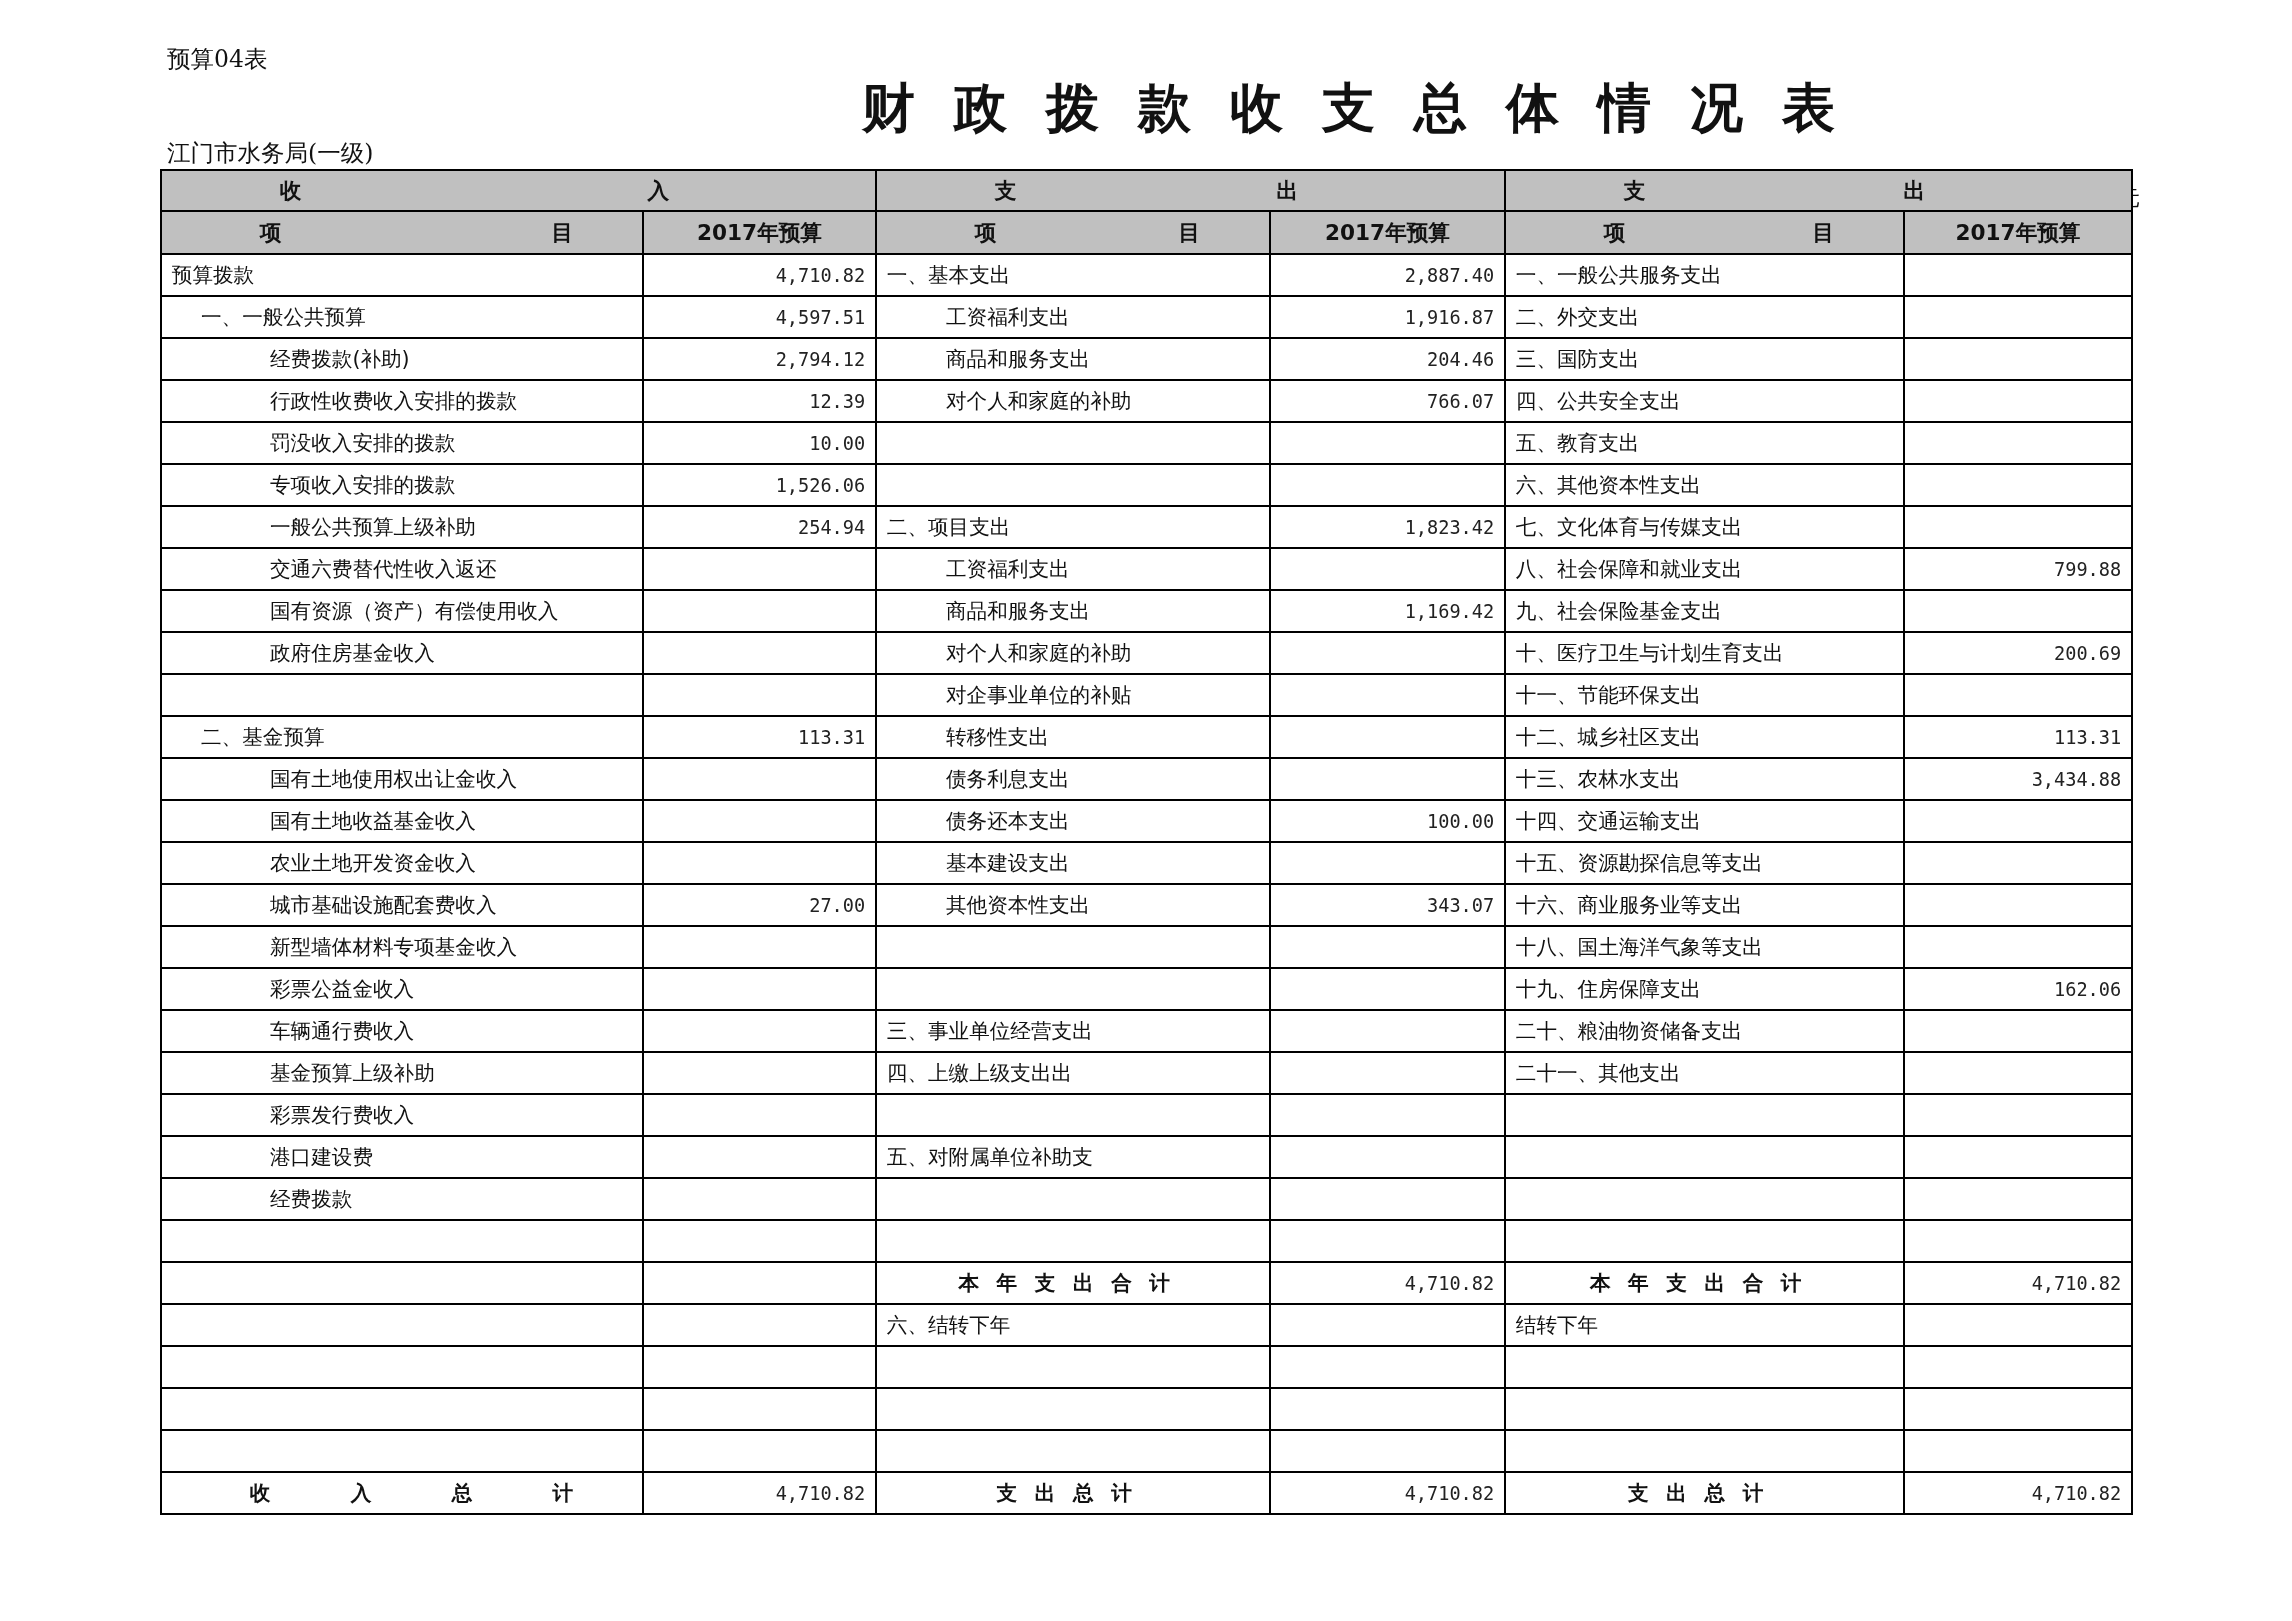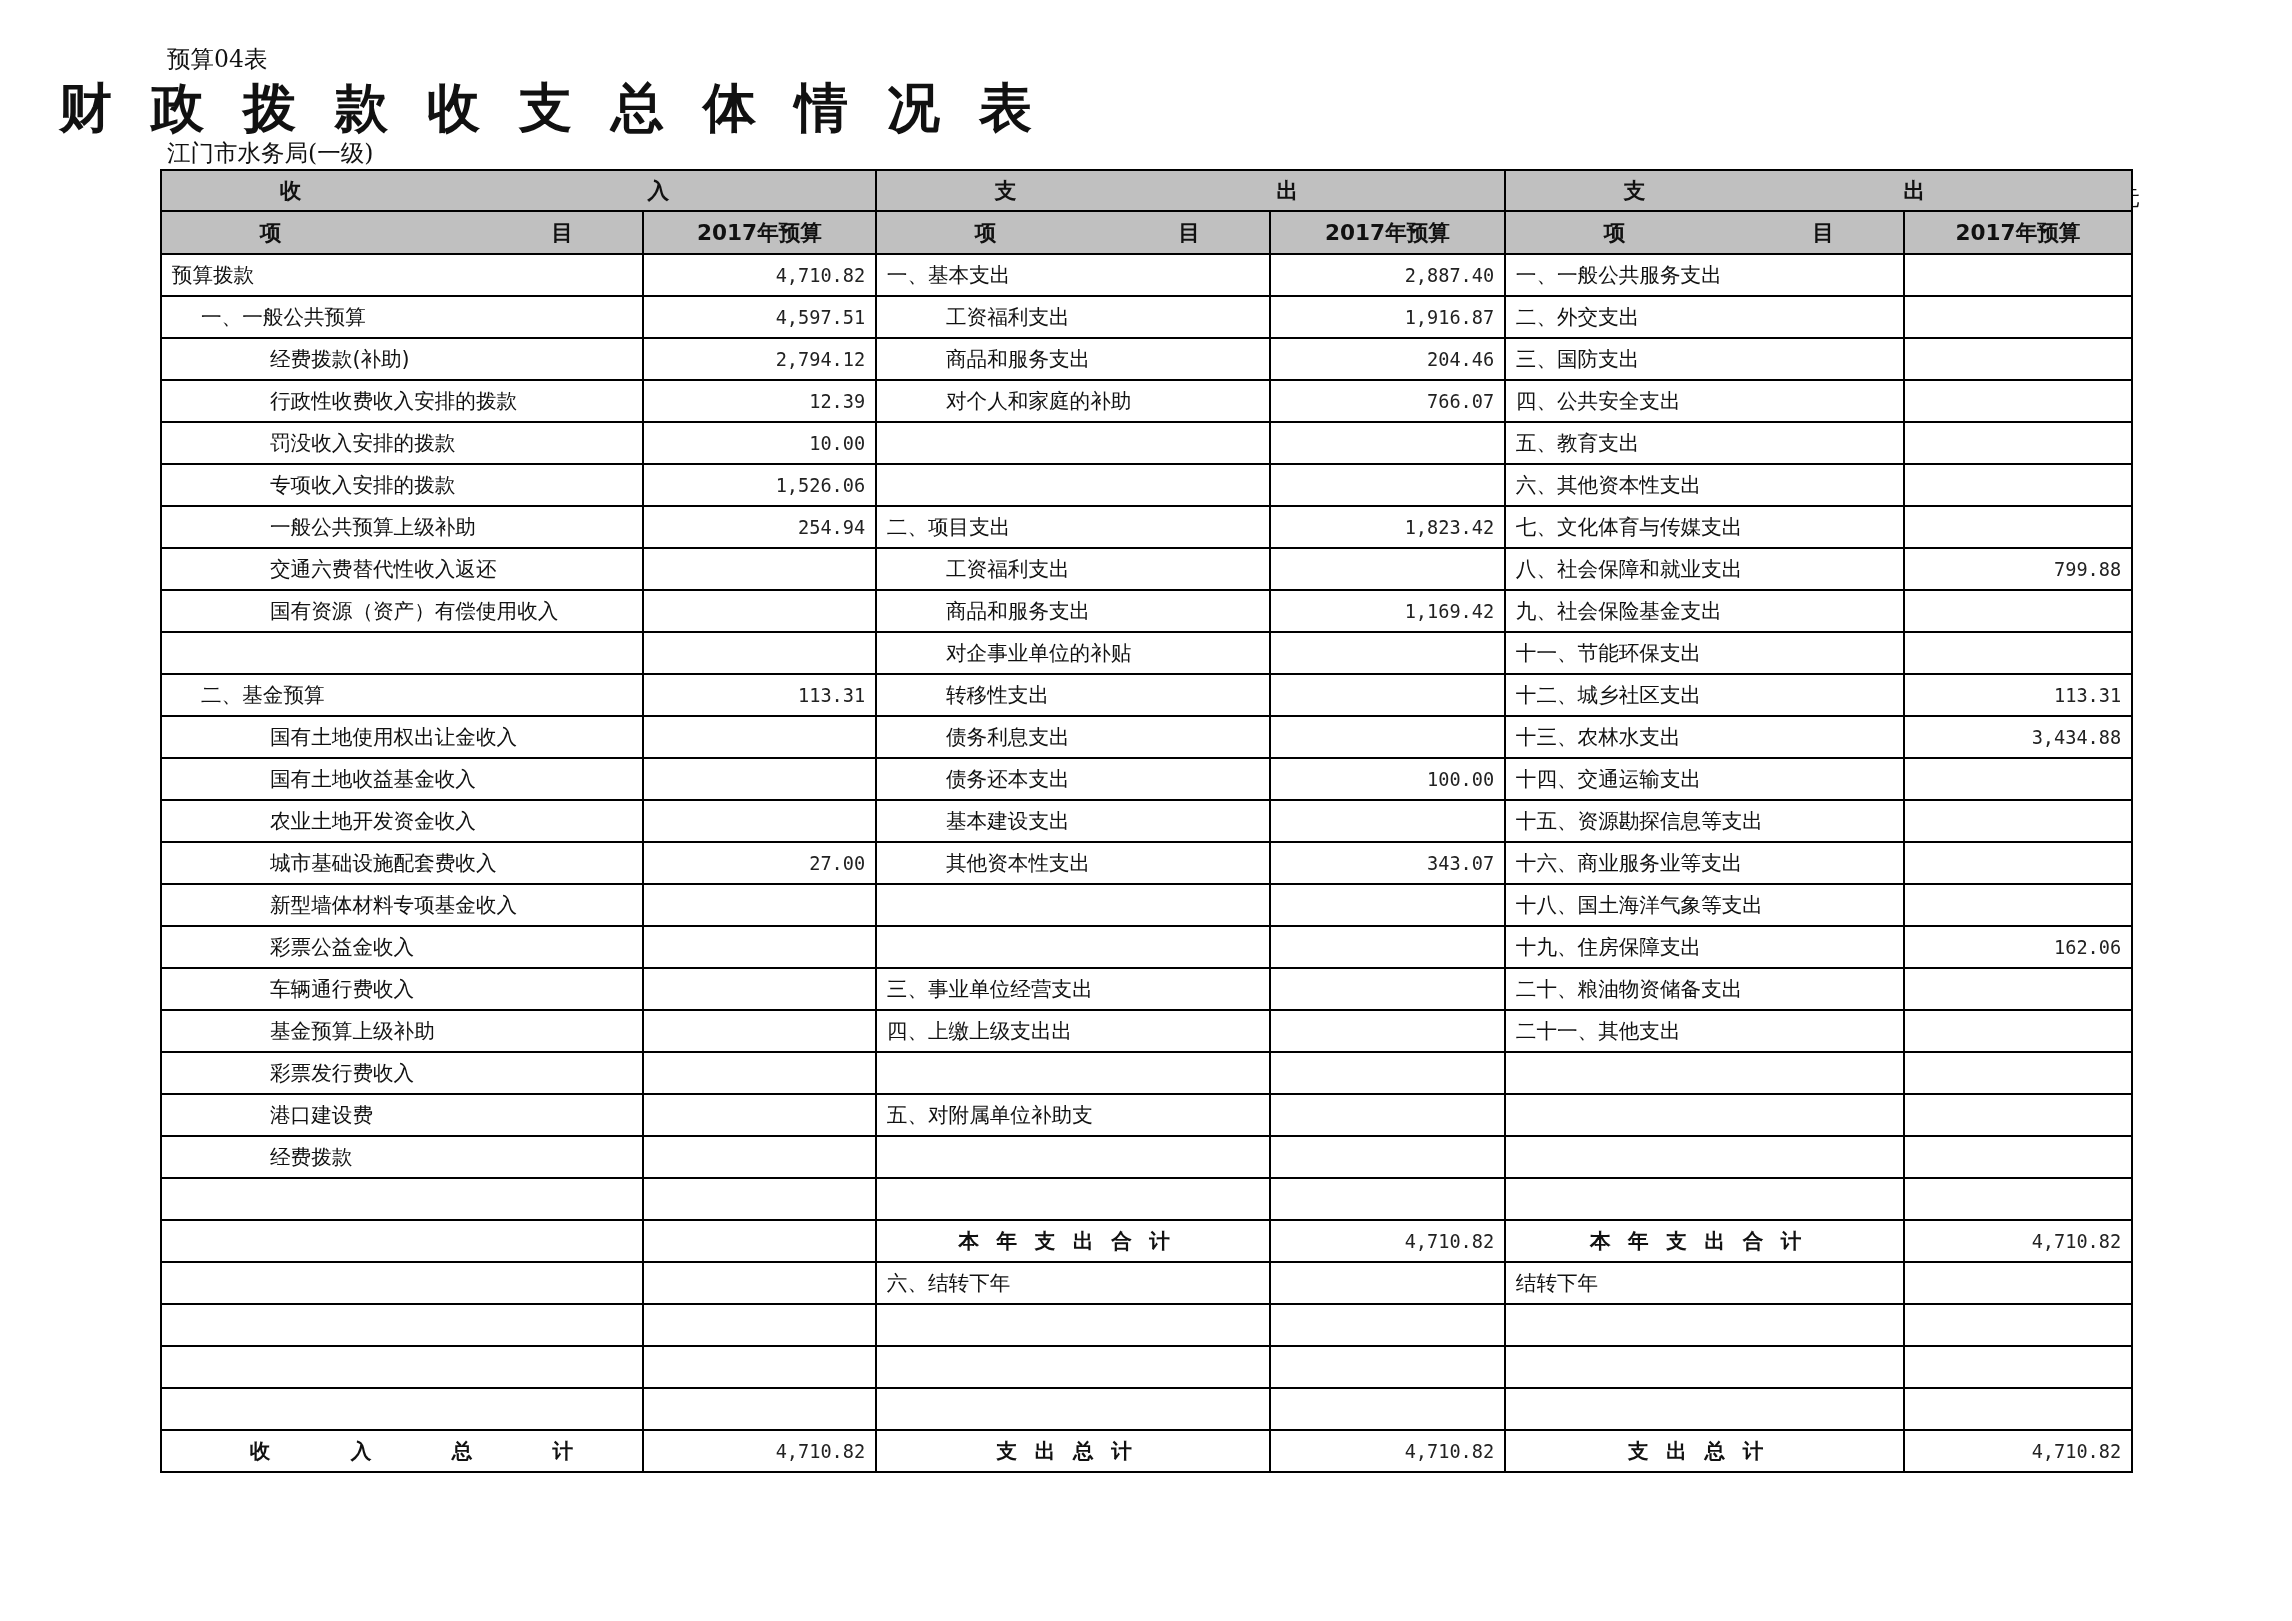--- a/index.html
+++ b/index.html
@@ -20,21 +20,21 @@
       left: 167px;
       top: 43px;
       font-size: 23.5px;
       font-family: "DejaVu Serif", "Liberation Serif", serif;
     }
     .title {
       position: absolute;
       left: 0;
       width: 1874px;
       top: 73px;
-      text-align: left;
+      text-align: right;
       font-size: 53px;
       font-weight: bold;
       letter-spacing: 39px;
       padding-left: 59px;
       box-sizing: border-box;
     }
     .org-name {
       position: absolute;
       left: 167px;
       top: 137px;
@@ -247,20 +247,28 @@
       </tr>
       <tr class="data">
         <td class="lbl indent2">国有资源（资产）有偿使用收入</td>
         <td class="num"></td>
         <td class="lbl indent-mid">商品和服务支出</td>
         <td class="num">1,169.42</td>
         <td class="lbl">九、社会保险基金支出</td>
         <td class="num"></td>
       </tr>
       <tr class="data">
+        <td class="lbl indent2">政府住房基金收入</td>
+        <td class="num"></td>
+        <td class="lbl indent-mid">对个人和家庭的补助</td>
+        <td class="num"></td>
+        <td class="lbl">十、医疗卫生与计划生育支出</td>
+        <td class="num">200.69</td>
+      </tr>
+      <tr class="data">
         <td class="lbl "></td>
         <td class="num"></td>
         <td class="lbl indent-mid">对企事业单位的补贴</td>
         <td class="num"></td>
         <td class="lbl">十一、节能环保支出</td>
         <td class="num"></td>
       </tr>
       <tr class="data">
         <td class="lbl indent1">二、基金预算</td>
         <td class="num">113.31</td>

